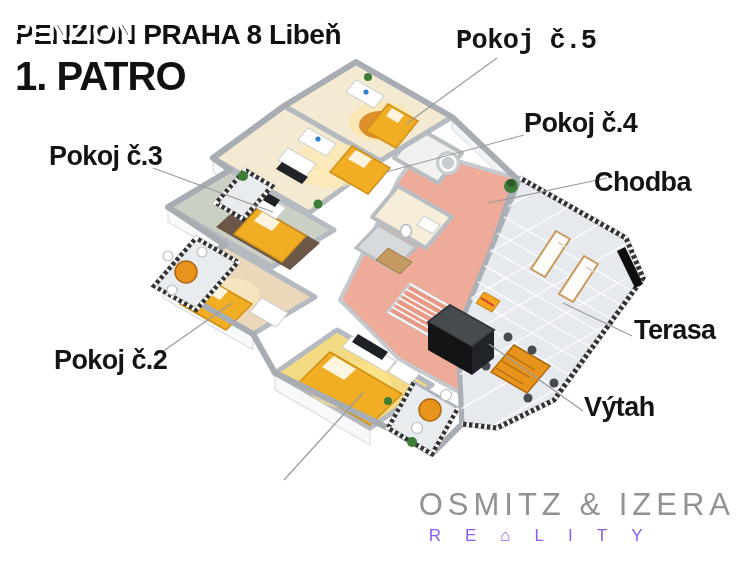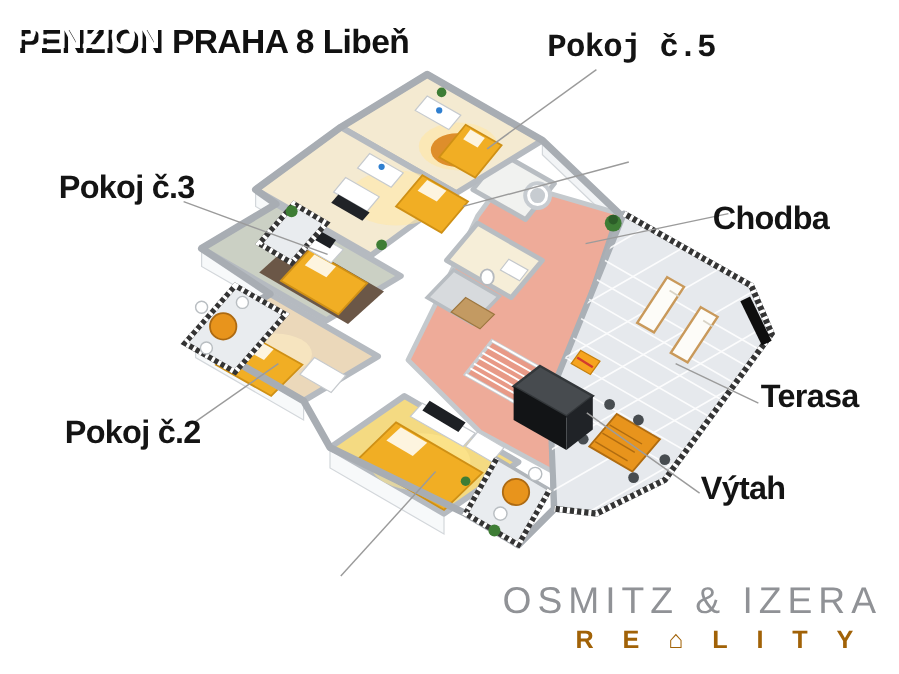--- a/index.html
+++ b/index.html
@@ -14,23 +14,23 @@
   .hdr-main{font-size:40px;font-weight:700;color:#111;letter-spacing:-1px;margin-top:6px;white-space:nowrap;}
   .lbl{position:absolute;font-size:27px;font-weight:700;color:#141414;letter-spacing:-0.6px;white-space:nowrap;}
   .lbl-p5{left:456px;top:26px;font-family:Liberation Mono, monospace;}
   .lbl-p4{left:524px;top:108px;}
   .lbl-ch{left:594px;top:146px;margin-top:21px;}
   .lbl-p3{left:49px;top:141px;text-align:center;}
   .lbl-p2{left:54px;top:345px;}
   .lbl-p1{left:176px;top:471px;}
   .lbl-te{left:634px;top:315px;}
   .lbl-vy{left:584px;top:392px;}
-  .logo{position:absolute;right:14px;bottom:16px;text-align:right;color:#8f9194;}
+  .logo{position:absolute;right:14px;bottom:16px;text-align:left;color:#8f9194;}
   .logo-1{font-size:31px;font-weight:400;letter-spacing:5px;color:#909296;white-space:nowrap;}
-  .logo-2{font-size:21px;font-weight:700;letter-spacing:24px;color:#a16207;margin-top:3px;padding-left:10px;white-space:nowrap;}
+  .logo-2{font-size:17px;font-weight:400;letter-spacing:24px;color:#8b5cf6;margin-top:3px;padding-left:10px;white-space:nowrap;}
 </style>
 </head>
 <body>
 
 <div class="stage">
 
   <svg class="plan-svg" width="749" height="562" viewBox="0 0 749 562">
     <defs>
       <clipPath id="terraceClip">
         <polygon points="520,178 626,238 643,278 554,400 497,428 462,424 458,330"></polygon>
@@ -223,23 +223,25 @@
       <line x1="632" y1="336" x2="563" y2="303"></line>
       <line x1="583" y1="411" x2="489" y2="344"></line>
     </g>
   </svg>
 
   <div class="hdr">
     <div class="hdr-sub">
       <span>PENZION PRAHA 8 Libeň</span>
       <span class="glitch">PENZION</span>
     </div>
+    <div class="hdr-main">1. PATRO</div>
   </div>
 
   <div class="lbl lbl-p5">Pokoj č.5</div>
+  <div class="lbl lbl-p4">Pokoj č.4</div>
   <div class="lbl lbl-ch">Chodba</div>
   <div class="lbl lbl-p3">Pokoj č.3</div>
   <div class="lbl lbl-p2">Pokoj č.2</div>
   <div class="lbl lbl-vy">Výtah</div>
   <div class="lbl lbl-te">Terasa</div>
 
   <div class="logo">
     <div class="logo-1">OSMITZ &amp; IZERA</div>
     <div class="logo-2">RE⌂LITY</div>
   </div>

